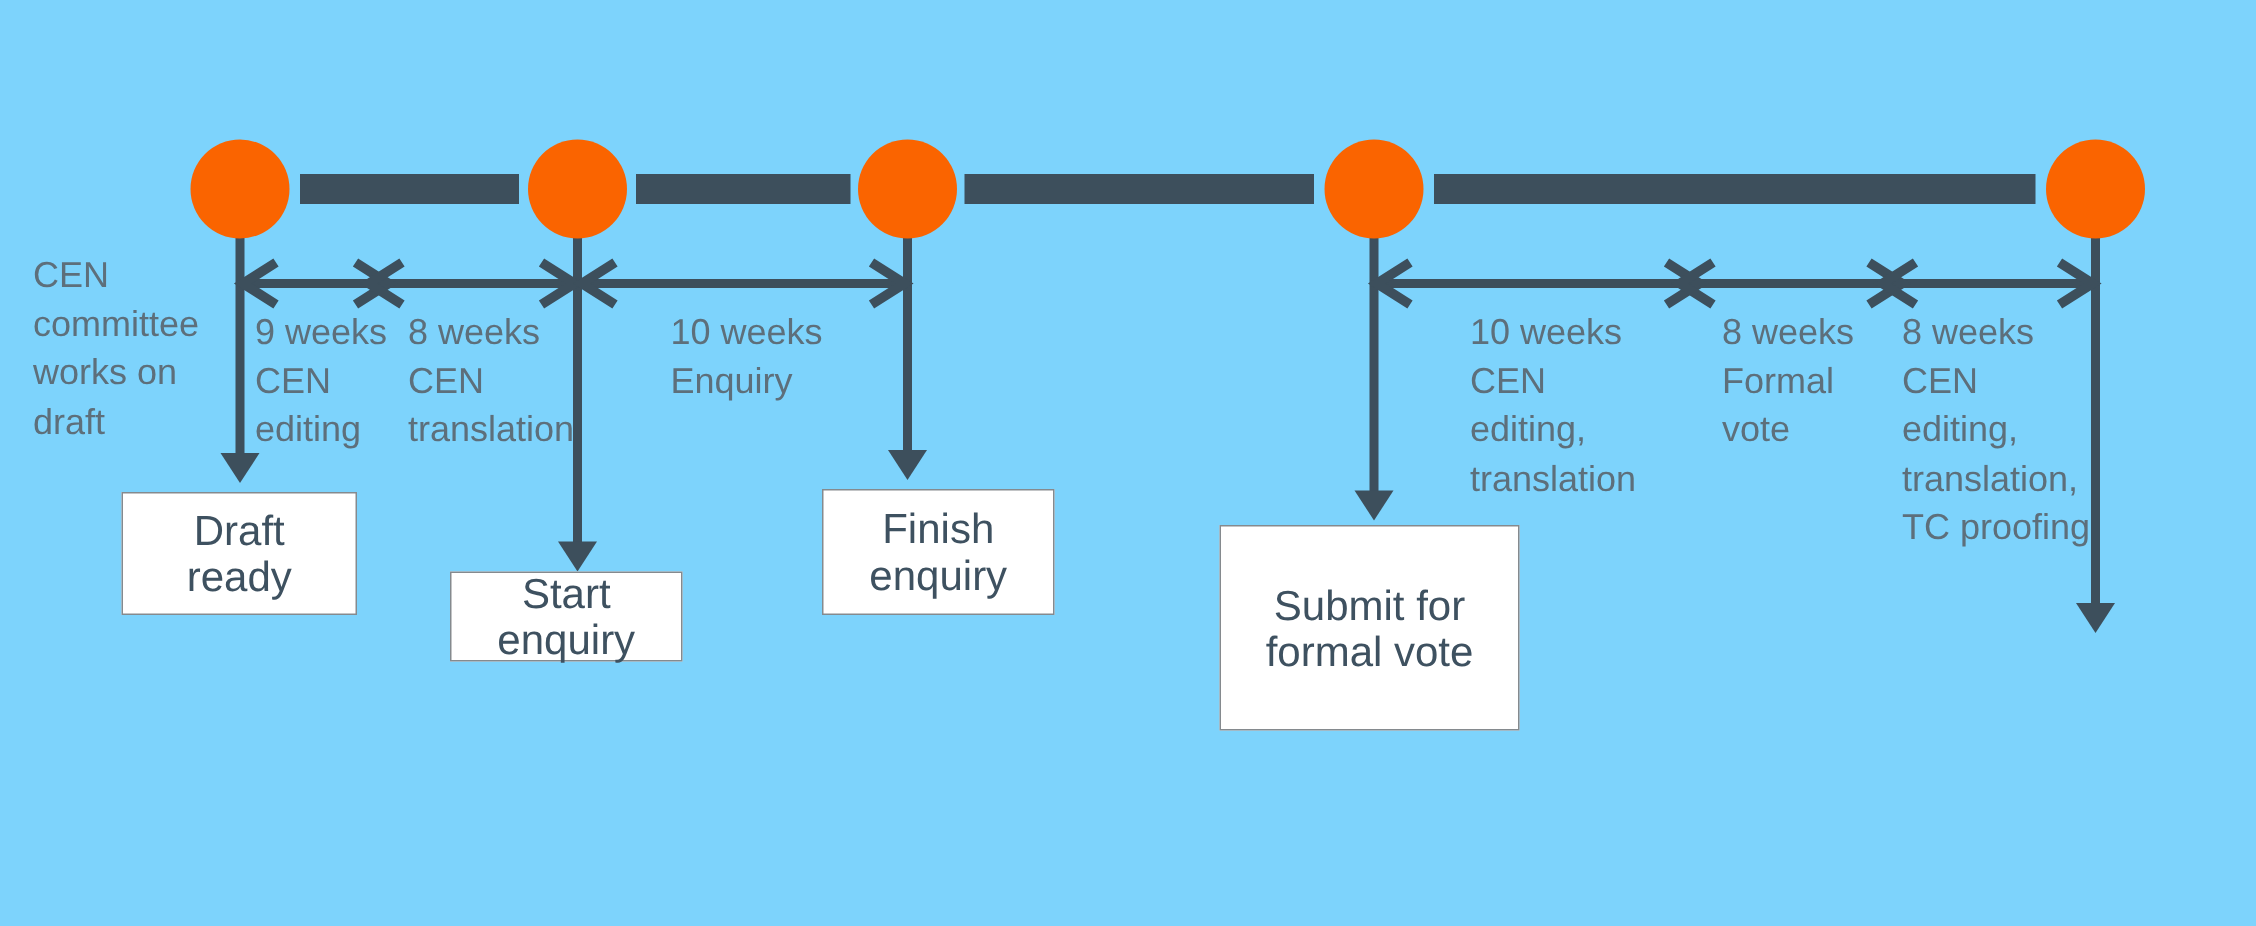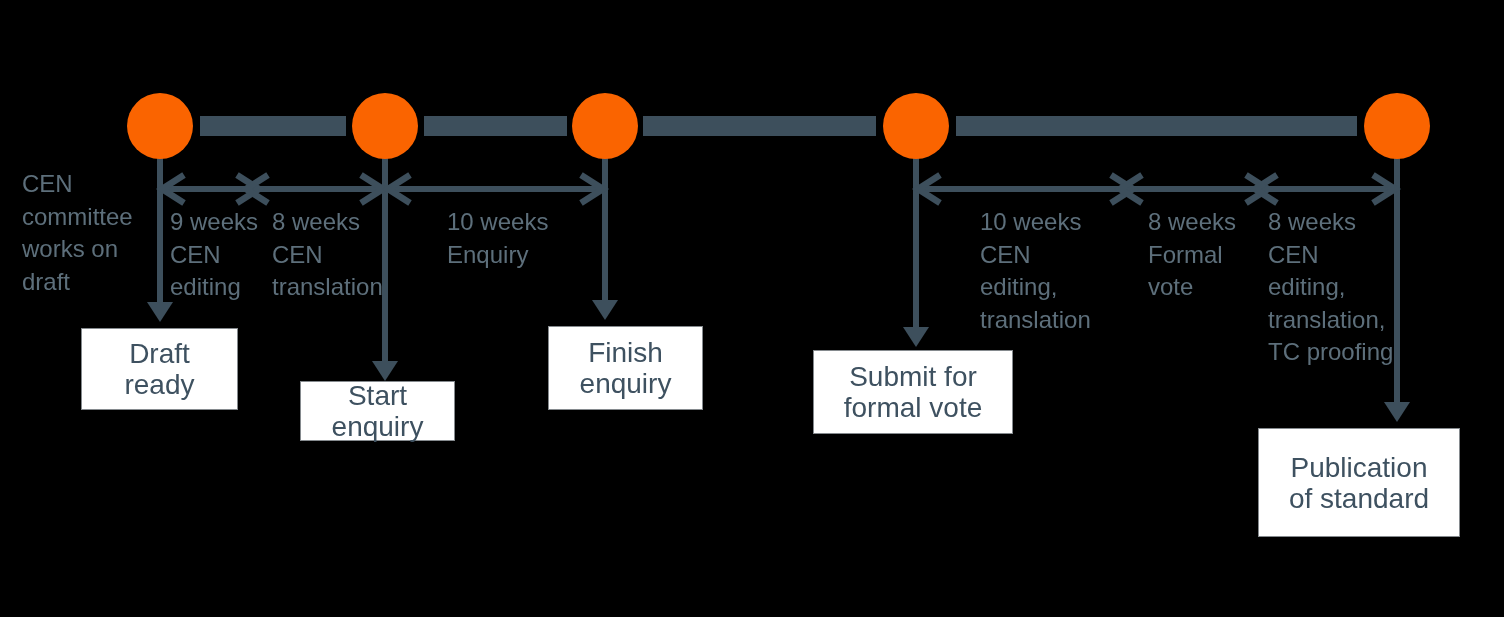--- a/index.html
+++ b/index.html
@@ -1,19 +1,19 @@
 <!DOCTYPE html>
 <html><head>
 <meta charset="utf-8">
 <style>
   html,body{margin:0;padding:0;background:#ffffff;}
   .canvas{
     position:relative;
     width:1504px;height:617px;
-    background:#000000;
+    background:#7dd3fc;
     font-family:"Liberation Sans","DejaVu Sans",sans-serif;
     overflow:hidden;
   }
   .gfx{position:absolute;left:0;top:0;}
   .note{
     position:absolute;
     font-size:24px;
     line-height:32.5px;
     color:#5D6F7B;
     white-space:pre-line;
@@ -125,19 +125,17 @@
 
   <div class="milestone" style="left:81px;top:328px;width:157px;height:82px;">Draft
 ready</div>
 
   <div class="milestone" style="left:300px;top:381px;width:155px;height:60px;">Start
 enquiry</div>
 
   <div class="milestone" style="left:548px;top:326px;width:155px;height:84px;">Finish
 enquiry</div>
 
-  <div class="milestone" style="left:813px;top:350px;width:200px;height:84px;">Submit for
+  <div class="milestone" style="left:813px;top:350px;width:200px;height:137px;">Submit for
 formal vote</div>
 
-  <div class="milestone" style="left:1258px;top:428px;width:202px;height:109px;">Publication
-of standard</div>
 
 </div>
 
 </body></html>

